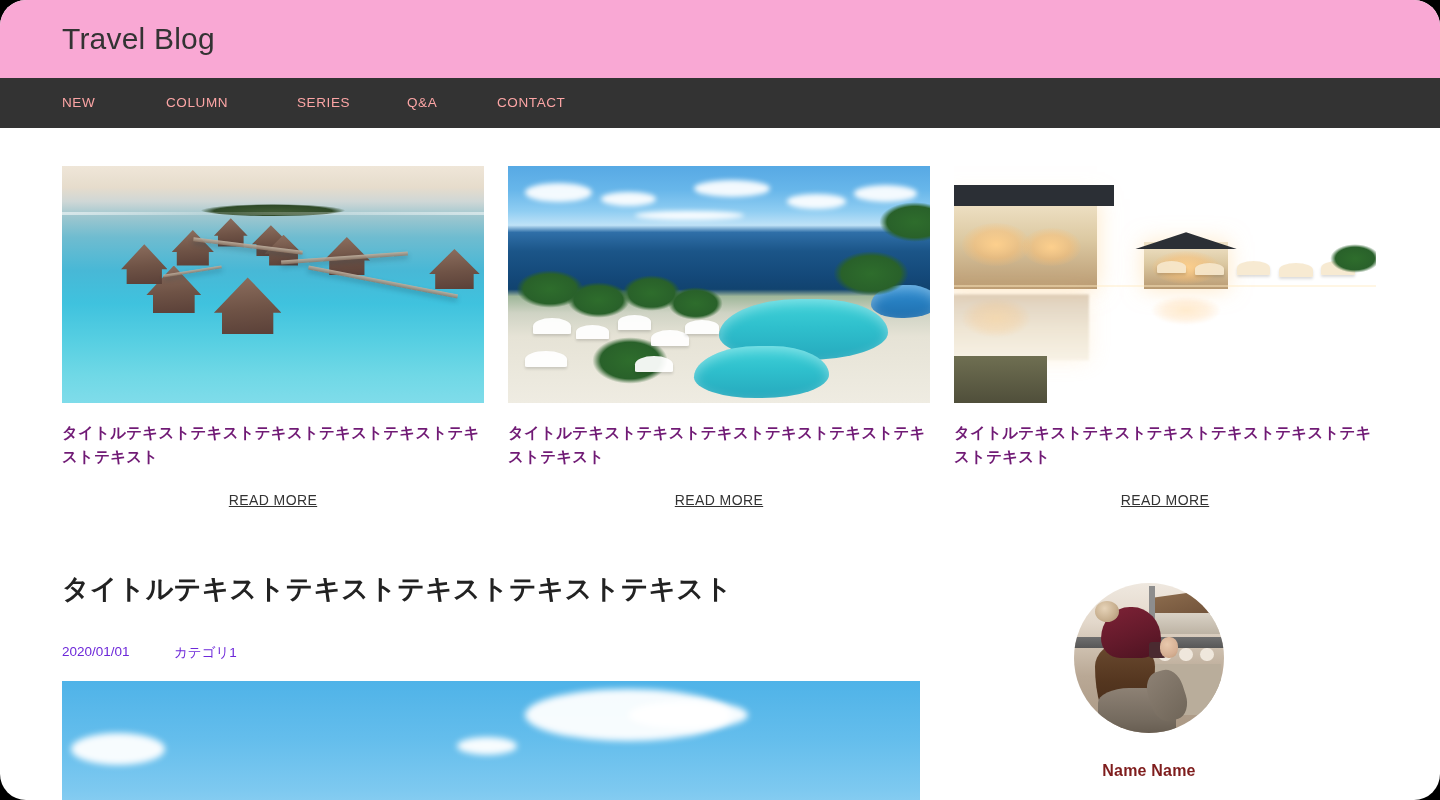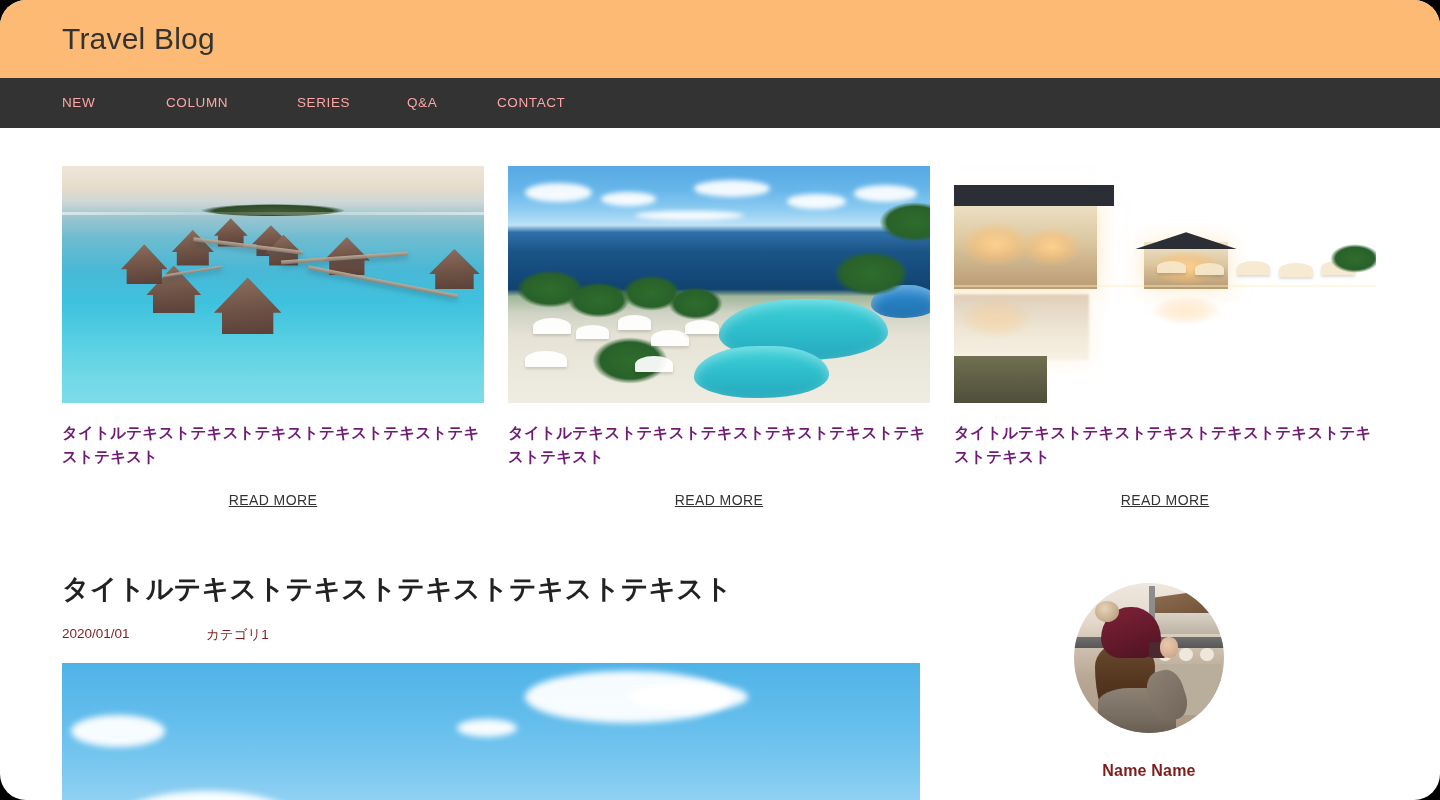--- a/index.html
+++ b/index.html
@@ -19,21 +19,21 @@
     width: 1440px;
     height: 800px;
     background: #ffffff;
     border-radius: 26px;
     overflow: hidden;
   }
 
   
   .site-header {
     height: 78px;
-    background: #fdba74;
+    background: #f9a8d4;
     display: flex;
     align-items: center;
     box-sizing: border-box;
     padding-left: 62px;
   }
   .site-title {
     font-size: 30px;
     font-weight: 300;
     color: #333333;
     letter-spacing: 0.2px;
@@ -112,25 +112,24 @@
   }
   .article-title {
     font-size: 27px;
     font-weight: bold;
     color: #222222;
     line-height: 1.35;
     letter-spacing: 0.3px;
     margin: 0;
   }
   .article-meta {
-    margin-top: 19px;
+    margin-top: 37px;
     font-size: 13.5px;
-    color: #7f1d1d;
-    display: flex;
-    gap: 32px;
+    color: #6d28d9;
+    display: flex;
   }
   .meta-date { width: 112px; }
   .meta-cat { }
   .article-hero {
     margin-top: 19px;
     width: 858px;
     height: 200px;
     position: relative;
     overflow: hidden;
   }

